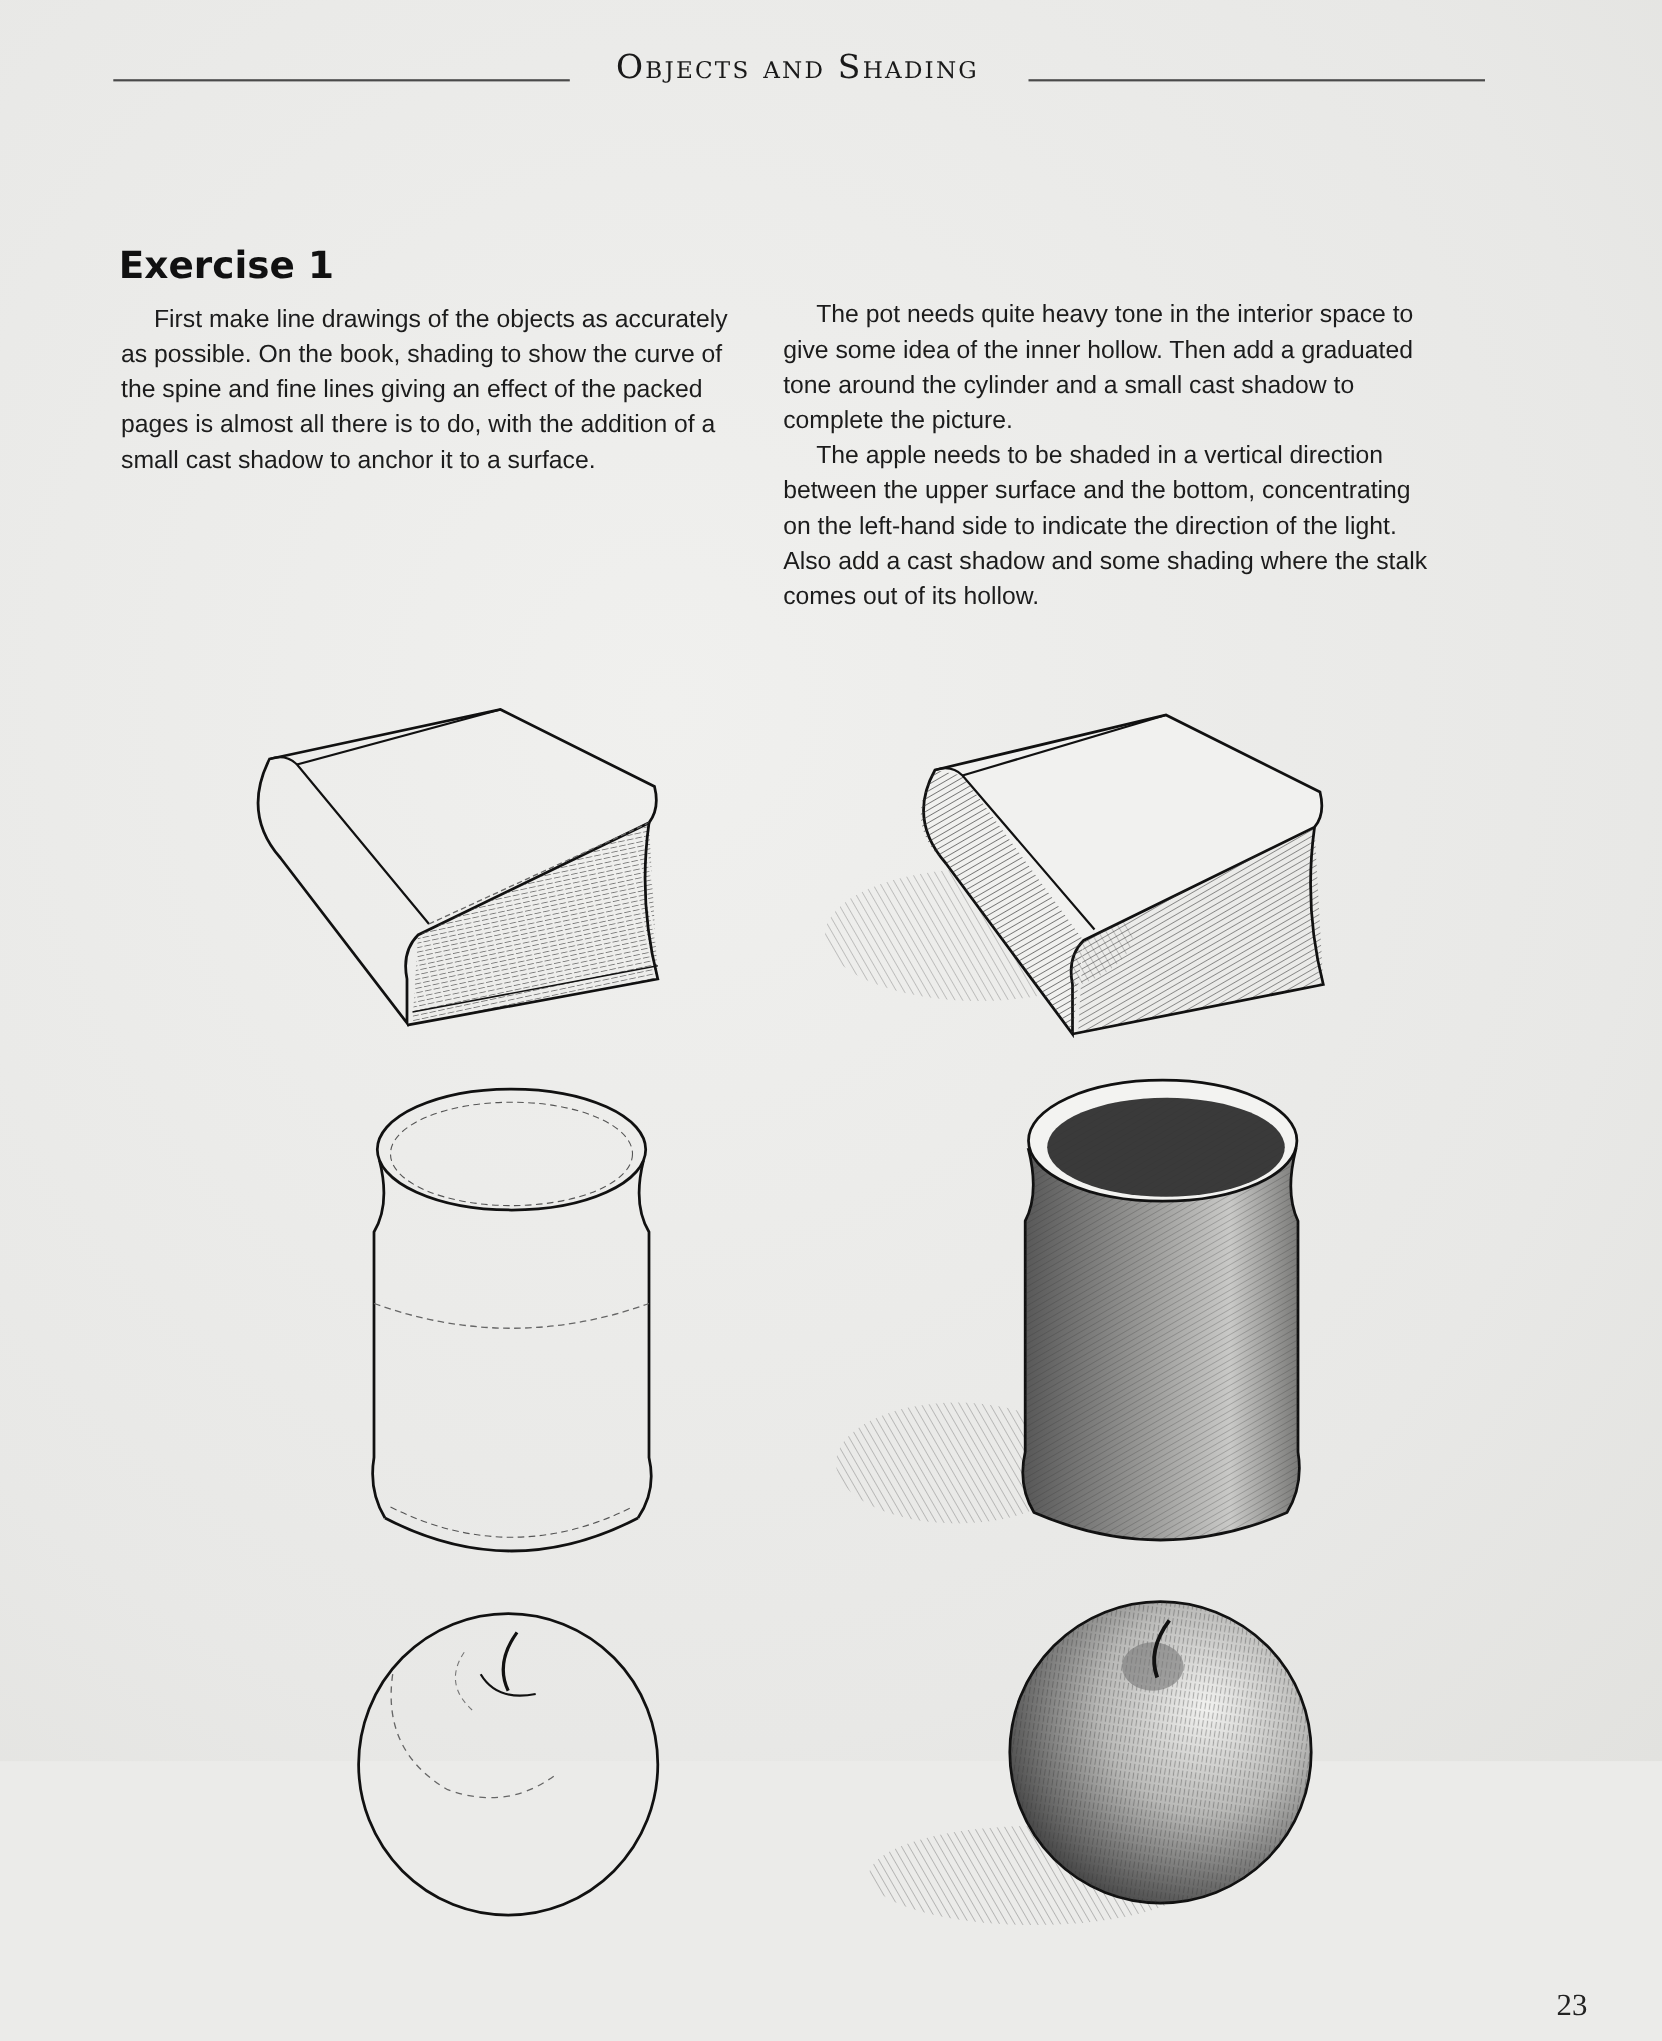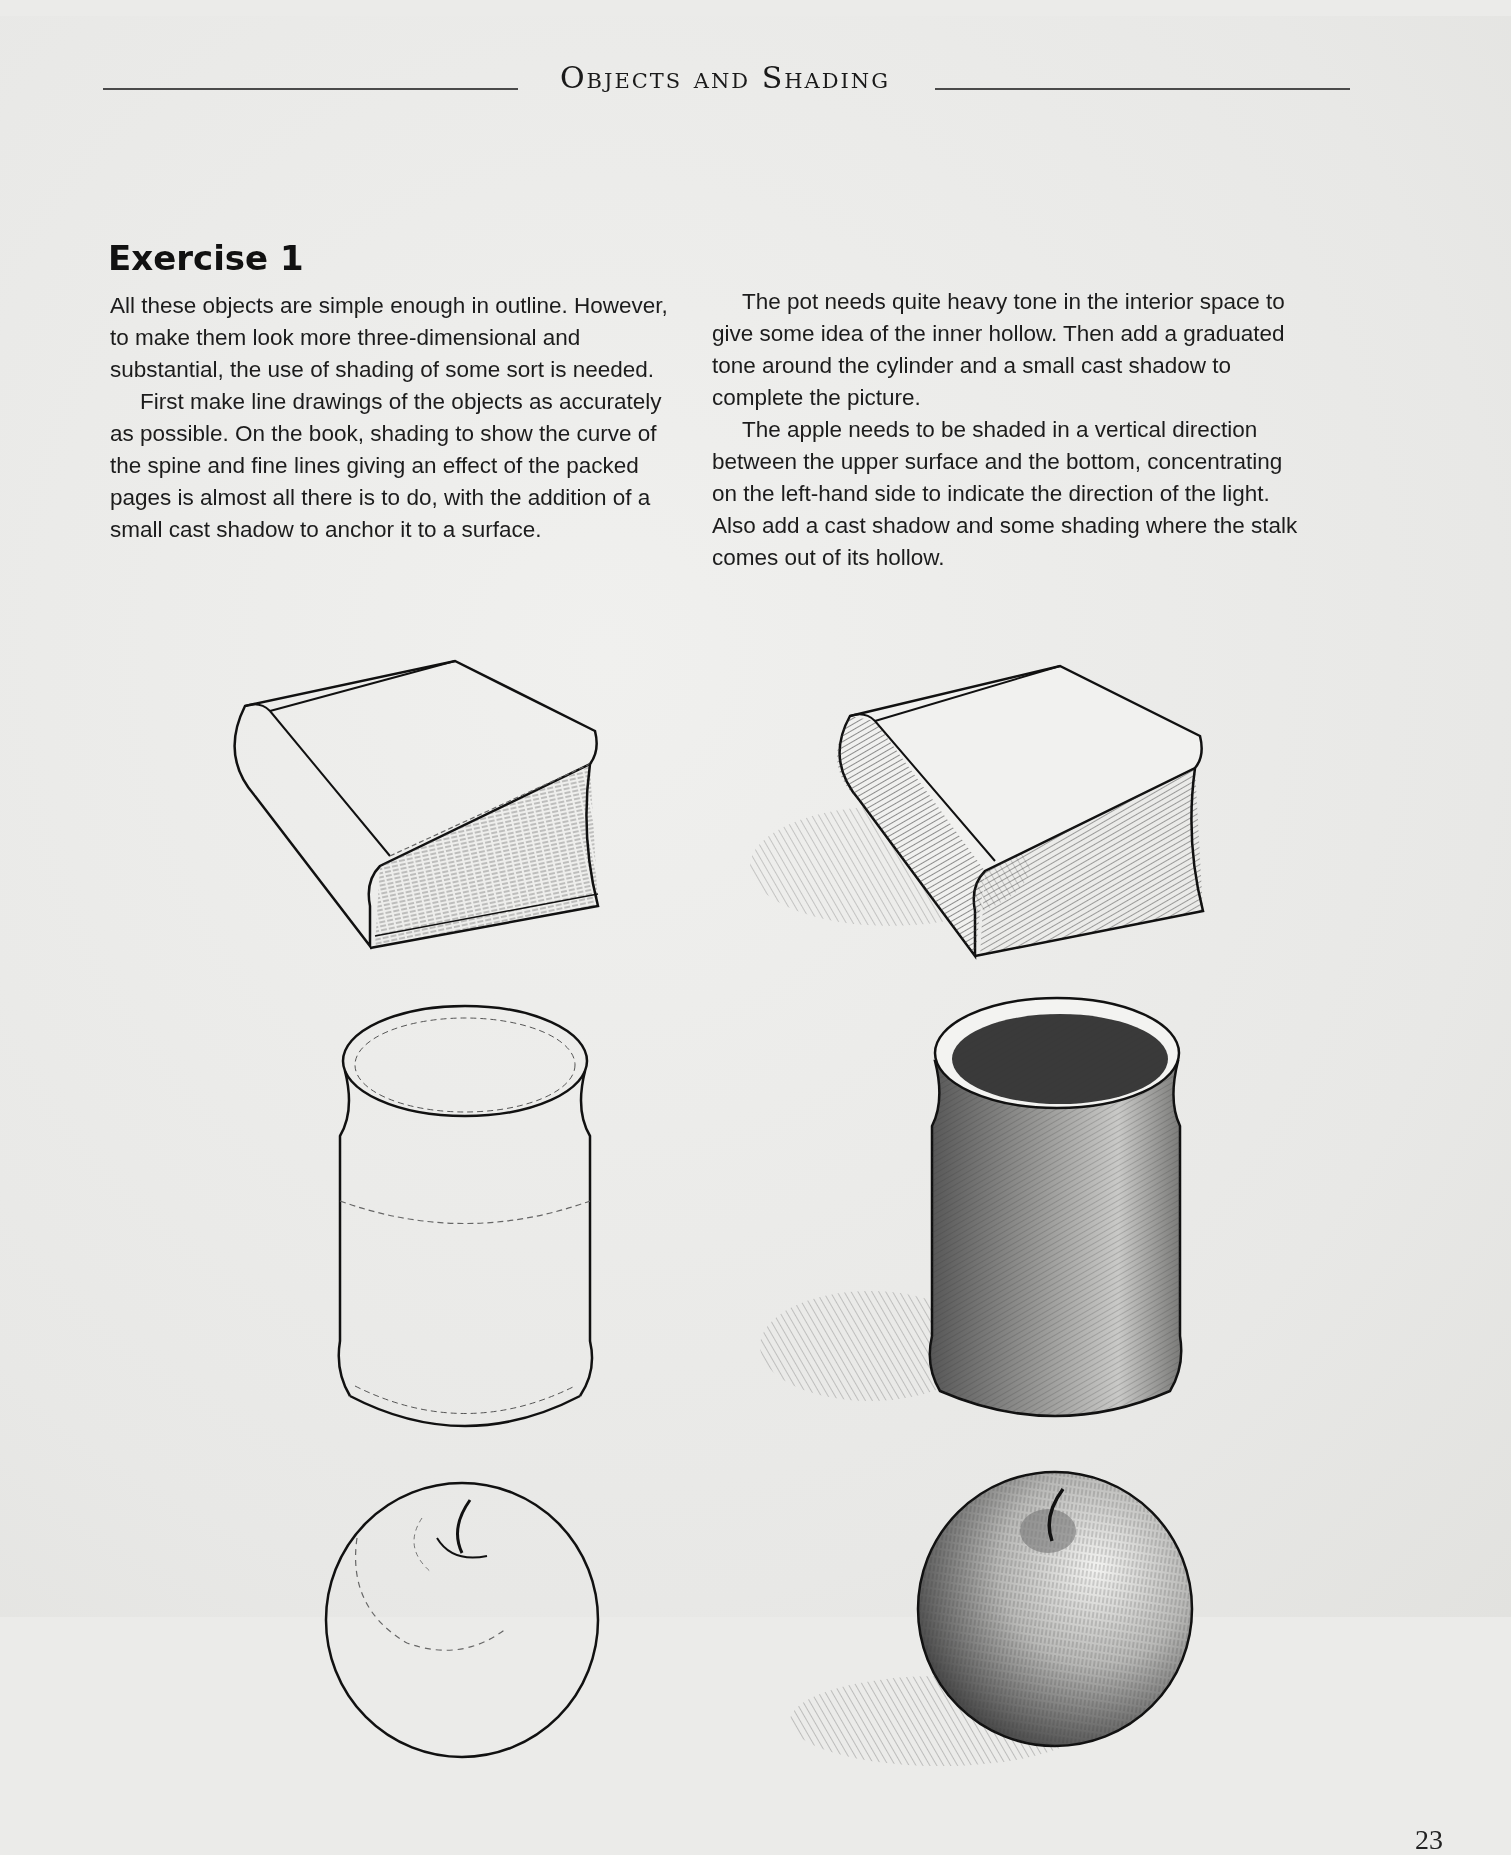--- a/index.html
+++ b/index.html
@@ -1,18 +1,18 @@
 <!DOCTYPE html>
 <html><head>
 <meta charset="utf-8">
 <style>
   html,body{margin:0;padding:0;}
   body{width:1511px;height:1855px;background:#ebebe9;position:relative;overflow:hidden;
        font-family:"Liberation Sans",sans-serif;color:#1a1a1a;}
-  .page{position:absolute;left:0;top:16px;width:1511px;height:1601px;
+  .page{position:absolute;left:0;top:0;width:1511px;height:1601px;
         background:radial-gradient(ellipse at 40% 40%, #f0f0ee 0%, #e8e8e6 70%, #e2e2df 100%);}
   .rule{position:absolute;height:2px;background:#4a4a4a;top:72px;}
   .running-head{position:absolute;top:44px;left:520px;width:410px;text-align:center;
         font-family:"DejaVu Serif",serif;font-size:30px;letter-spacing:2px;color:#1a1a1a;
         font-variant:small-caps;}
   h1{position:absolute;left:108px;top:222px;margin:0;font-size:34px;font-weight:bold;
      font-family:"DejaVu Sans",sans-serif;color:#111;}
   .col{position:absolute;font-size:22.5px;line-height:32px;color:#1c1c1c;}
   .col p{margin:0;}
   .col p.ind{text-indent:30px;}
@@ -27,21 +27,20 @@
 
 <div class="page">
 
   <div class="rule" style="left:103px;width:415px;"></div>
   <div class="running-head">Objects and Shading</div>
   <div class="rule" style="left:935px;width:415px;"></div>
 
   <h1>Exercise 1</h1>
 
   <div class="col col-left">
-    <p>All these objects are simple enough in outline. However, to make them look more three-dimensional and substantial, the use of shading of some sort is needed.</p>
     <p class="ind">First make line drawings of the objects as accurately as possible. On the book, shading to show the curve of the spine and fine lines giving an effect of the packed pages is almost all there is to do, with the addition of a small cast shadow to anchor it to a surface.</p>
   </div>
 
   <div class="col col-right">
     <p class="ind">The pot needs quite heavy tone in the interior space to give some idea of the inner hollow. Then add a graduated tone around the cylinder and a small cast shadow to complete the picture.</p>
     <p class="ind">The apple needs to be shaded in a vertical direction  between the upper surface and the bottom, concentrating on the left-hand side to indicate the direction of the light. Also add a cast shadow and some shading where the stalk comes out of its hollow.</p>
   </div>
 
   <svg width="0" height="0" style="position:absolute">
     <defs>

